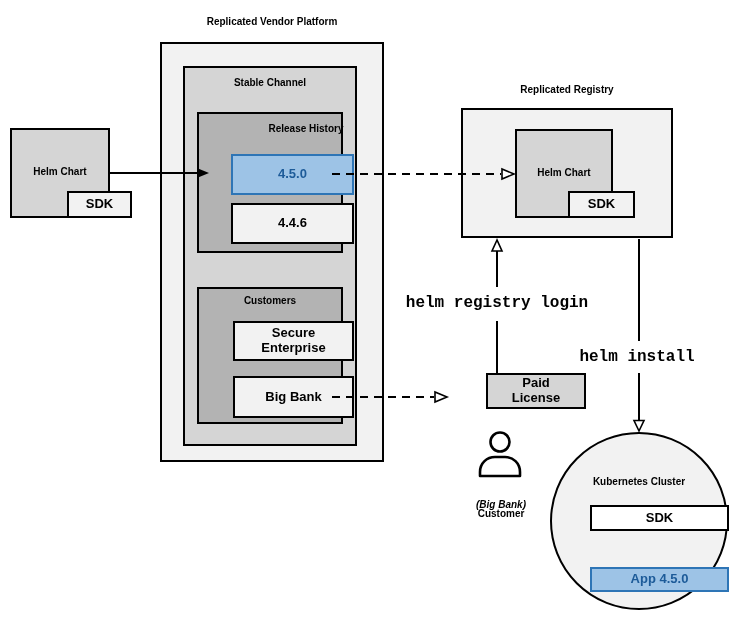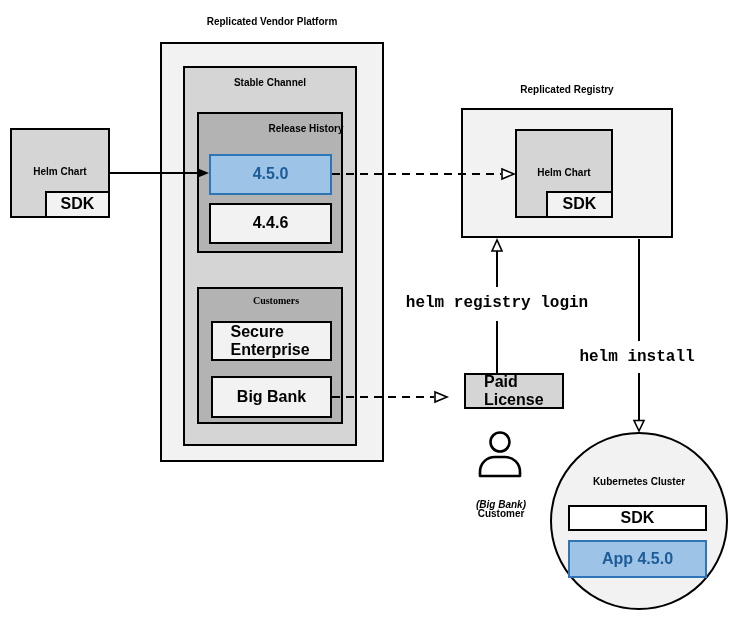--- a/index.html
+++ b/index.html
@@ -7,21 +7,21 @@
     position:relative;width:747px;height:634px;background:#fff;overflow:hidden;
     font-family:"Liberation Sans","DejaVu Sans",sans-serif;color:#000;
   }
   .box{position:absolute;box-sizing:border-box;border:2px solid #000;}
   .bg-panel{background:var(--panel-bg);}
   .bg-mid{background:var(--mid-gray);}
   .bg-dark{background:var(--dark-gray);}
   .bg-white{background:#ffffff;}
   .bg-blue{background:var(--blue-fill);border-color:var(--blue-border);color:var(--blue-text);}
   .lbl{position:absolute;font-weight:bold;text-align:center;font-size:10px;line-height:1.15;}
-  .cc{display:flex;align-items:center;justify-content:center;font-weight:bold;font-size:16px;line-height:1.15;}
+  .cc{display:flex;align-items:center;justify-content:center;font-weight:bold;font-size:13px;text-align:center;line-height:1.15;margin-left:22px;}
   .mono{font-family:"Liberation Mono","DejaVu Sans Mono",monospace;font-weight:bold;font-size:16px;white-space:nowrap;}
   .wrap-narrow{max-width:82px;}
   .wrap-paid{max-width:60px;}
   #overlay{position:absolute;left:0;top:0;width:747px;height:634px;pointer-events:none;z-index:10;}
 </style>
 </head>
 <body>
 
 <div id="canvas">
 
@@ -31,21 +31,21 @@
   <div class="box bg-mid" style="left:183px;top:66px;width:174px;height:380px;"></div>
   <div class="lbl" style="left:183px;top:77px;width:174px;">Stable Channel</div>
 
   <div class="box bg-dark" style="left:197px;top:112px;width:146px;height:141px;"></div>
   <div class="lbl" style="left:197px;top:123px;width:146px;margin-left:36px;">Release History</div>
 
   <div class="box bg-blue cc" style="left:209px;top:154px;width:123px;height:41px;">4.5.0</div>
   <div class="box bg-panel cc" style="left:209px;top:203px;width:123px;height:41px;">4.4.6</div>
 
   <div class="box bg-dark" style="left:197px;top:287px;width:146px;height:137px;"></div>
-  <div class="lbl" style="left:197px;top:295px;width:158px;font-family:Liberation Serif, serif;">Customers</div>
+  <div class="lbl" style="left:197px;top:295px;width:146px;">Customers</div>
 
   <div class="box bg-panel cc" style="left:211px;top:321px;width:121px;height:40px;">
     <span class="wrap-narrow">Secure Enterprise</span>
   </div>
   <div class="box bg-panel cc" style="left:211px;top:376px;width:121px;height:42px;">Big Bank</div>
 
   <div class="box bg-mid" style="left:10px;top:128px;width:100px;height:90px;"></div>
   <div class="lbl" style="left:10px;top:166px;width:100px;">Helm Chart</div>
   <div class="box bg-panel cc" style="left:45px;top:191px;width:65px;height:27px;">SDK</div>
 
@@ -61,21 +61,21 @@
 
   <div class="lbl" style="left:431px;top:484px;width:140px;margin-top:24px;">Customer</div>
   <div class="lbl" style="left:431px;top:499px;width:140px;font-style:italic;">(Big Bank)</div>
 
   <div class="lbl mono" style="left:387px;top:294px;width:220px;">helm registry login</div>
   <div class="lbl mono" style="left:547px;top:348px;width:180px;">helm install</div>
 
   <div class="box bg-panel" style="left:550px;top:432px;width:178px;height:178px;border-radius:50%;"></div>
   <div class="lbl" style="left:559px;top:476px;width:160px;">Kubernetes Cluster</div>
   <div class="box bg-white cc" style="left:568px;top:505px;width:139px;height:26px;">SDK</div>
-  <div class="box bg-blue cc" style="left:568px;top:540px;width:139px;height:38px;">App 4.5.0</div>
+  <div class="box bg-blue cc" style="left:568px;top:567px;width:139px;height:25px;">App 4.5.0</div>
 
   <svg id="overlay" viewBox="0 0 747 634" xmlns="http://www.w3.org/2000/svg">
 
     <g>
       <line x1="110" y1="173" x2="199" y2="173" stroke="#000" stroke-width="2"></line>
       <polygon points="209,173 198,168.5 198,177.5" fill="#000"></polygon>
     </g>
 
     <g>
       <line x1="332" y1="174" x2="501" y2="174" stroke="#000" stroke-width="2" stroke-dasharray="8 6"></line>

